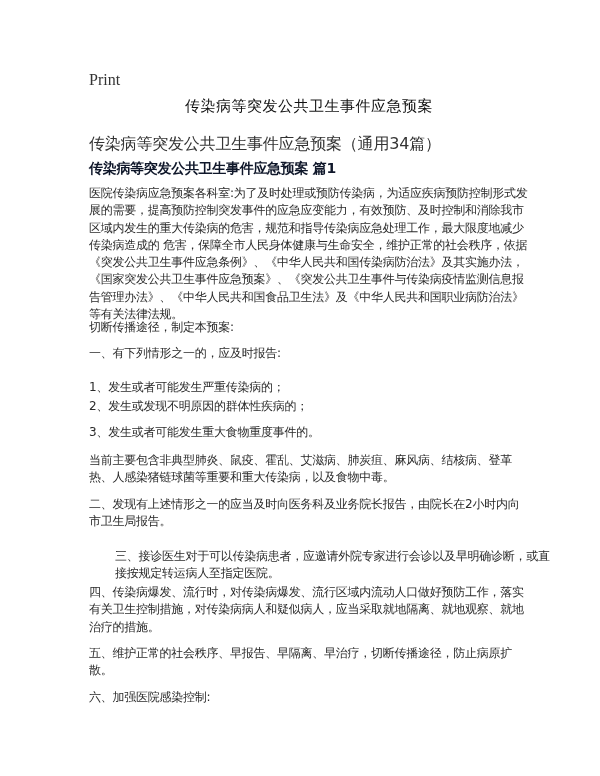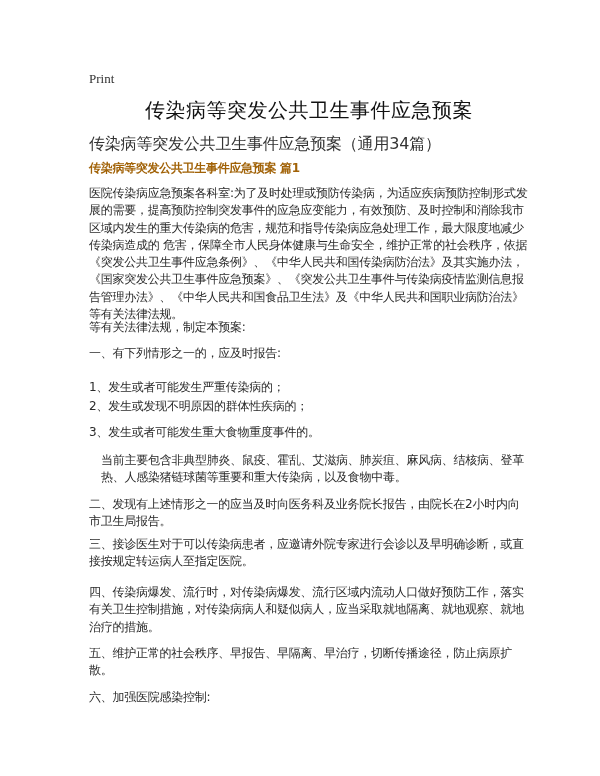--- a/index.html
+++ b/index.html
@@ -1,38 +1,38 @@
 <!DOCTYPE html>
 <html><head>
 <meta charset="utf-8">
 <style>
   html, body { margin:0; padding:0; background:#ffffff; }
   body { width:600px; height:776px; overflow:hidden; position:relative;
          font-family: "DejaVu Sans", "Liberation Sans", sans-serif; color:#222; }
   .page { position:absolute; left:89px; top:0; width:440px; }
-  .print { position:absolute; left:0; top:71px; font-family:"Liberation Serif", serif; font-size:13px; color:#333; }
-  .title { position:absolute; left:0; width:440px; top:97px; text-align:center; font-size:20px; letter-spacing:0.5px; color:#111; }
+  .print { position:absolute; left:0; top:71px; font-family:"Liberation Serif", serif; font-size:16px; color:#333; }
+  .title { position:absolute; left:0; width:440px; top:97px; text-align:center; font-size:15px; letter-spacing:0.5px; color:#111; }
   .subtitle { position:absolute; left:0; top:134px; font-size:16px; color:#333; letter-spacing:-0.2px; }
-  .section { position:absolute; left:0; top:160px; font-size:12px; font-weight:bold; color:#a16207; letter-spacing:-0.3px; }
+  .section { position:absolute; left:0; top:160px; font-size:14px; font-weight:bold; color:#0f172a; letter-spacing:-0.3px; }
   .para { position:absolute; left:0; width:440px; font-size:12px; line-height:17.3px; color:#2a2a2a; letter-spacing:-0.25px; word-break:break-all; }
 </style>
 </head>
 <body>
 
 <div class="page">
   <div class="print">Print</div>
   <div class="title">传染病等突发公共卫生事件应急预案</div>
   <div class="subtitle">传染病等突发公共卫生事件应急预案（通用34篇）</div>
   <div class="section">传染病等突发公共卫生事件应急预案 篇1</div>
 
   <div class="para" style="top:185px;">医院传染病应急预案各科室:为了及时处理或预防传染病，为适应疾病预防控制形式发展的需要，提高预防控制突发事件的应急应变能力，有效预防、及时控制和消除我市区域内发生的重大传染病的危害，规范和指导传染病应急处理工作，最大限度地减少传染病造成的 危害，保障全市人民身体健康与生命安全，维护正常的社会秩序，依据《突发公共卫生事件应急条例》、《中华人民共和国传染病防治法》及其实施办法，《国家突发公共卫生事件应急预案》、《突发公共卫生事件与传染病疫情监测信息报告管理办法》、《中华人民共和国食品卫生法》及《中华人民共和国职业病防治法》等有关法律法规。</div>
-  <div class="para" style="top:319px;">等有关法律法规，制定本预案:</div>
+  <div class="para" style="top:319px;">切断传播途径，制定本预案:</div>
   <div class="para" style="top:345px;">一、有下列情形之一的，应及时报告:</div>
   <div class="para" style="top:371px;margin-top:8px;">1、发生或者可能发生严重传染病的；</div>
   <div class="para" style="top:398px;">2、发生或发现不明原因的群体性疾病的；</div>
   <div class="para" style="top:424px;">3、发生或者可能发生重大食物重度事件的。</div>
-  <div class="para" style="top:452px;margin-left:12px;">当前主要包含非典型肺炎、鼠疫、霍乱、艾滋病、肺炭疽、麻风病、结核病、登革热、人感染猪链球菌等重要和重大传染病，以及食物中毒。</div>
+  <div class="para" style="top:452px;">当前主要包含非典型肺炎、鼠疫、霍乱、艾滋病、肺炭疽、麻风病、结核病、登革热、人感染猪链球菌等重要和重大传染病，以及食物中毒。</div>
   <div class="para" style="top:496px;">二、发现有上述情形之一的应当及时向医务科及业务院长报告，由院长在2小时内向市卫生局报告。</div>
-  <div class="para" style="top:536px;">三、接诊医生对于可以传染病患者，应邀请外院专家进行会诊以及早明确诊断，或直接按规定转运病人至指定医院。</div>
+  <div class="para" style="top:548px;margin-left:26px;">三、接诊医生对于可以传染病患者，应邀请外院专家进行会诊以及早明确诊断，或直接按规定转运病人至指定医院。</div>
   <div class="para" style="top:584px;">四、传染病爆发、流行时，对传染病爆发、流行区域内流动人口做好预防工作，落实有关卫生控制措施，对传染病病人和疑似病人，应当采取就地隔离、就地观察、就地治疗的措施。</div>
   <div class="para" style="top:645px;">五、维护正常的社会秩序、早报告、早隔离、早治疗，切断传播途径，防止病原扩散。</div>
   <div class="para" style="top:689px;">六、加强医院感染控制:</div>
 </div>
 
 </body></html>

